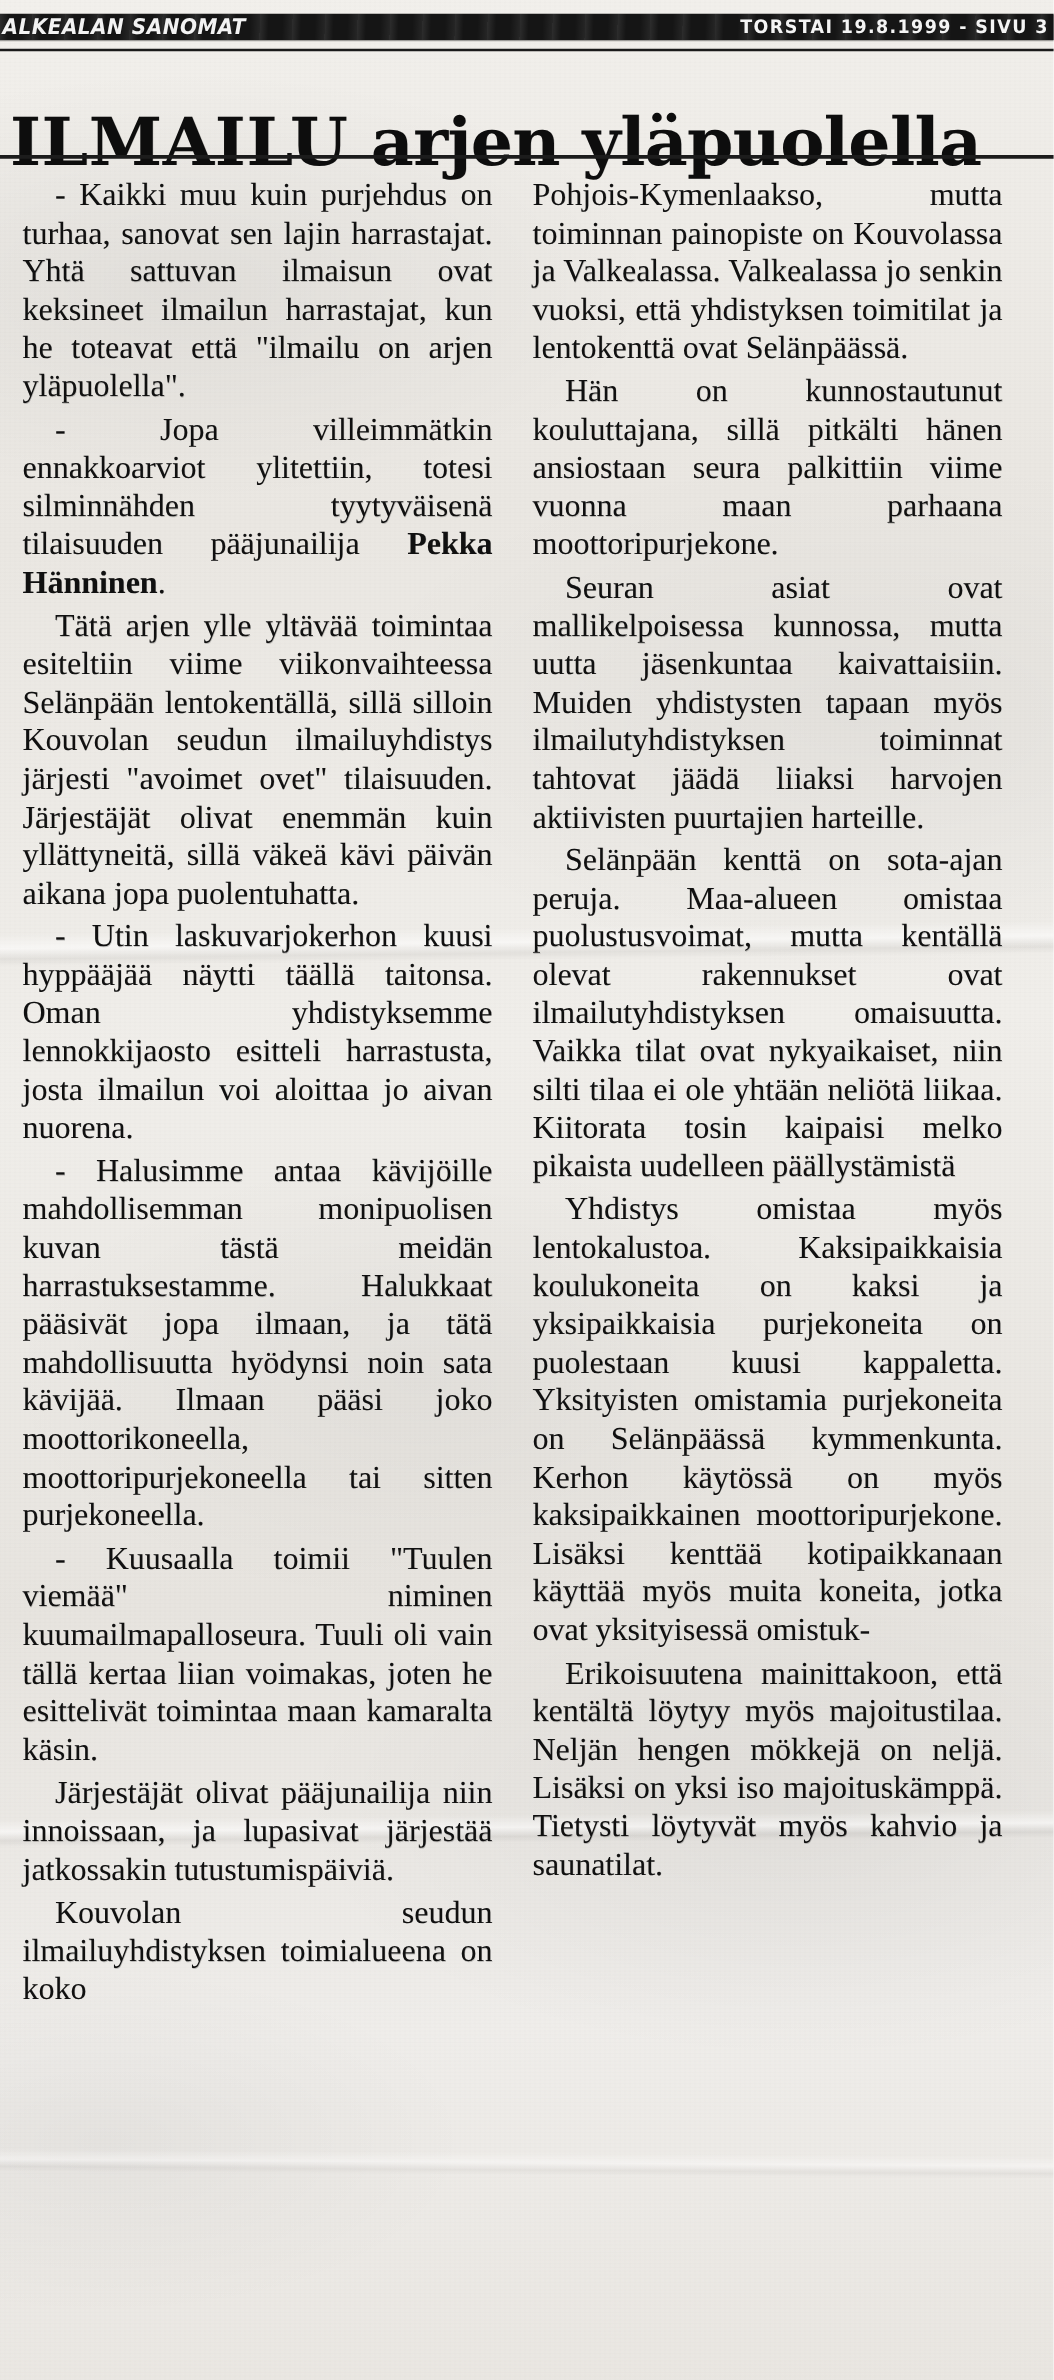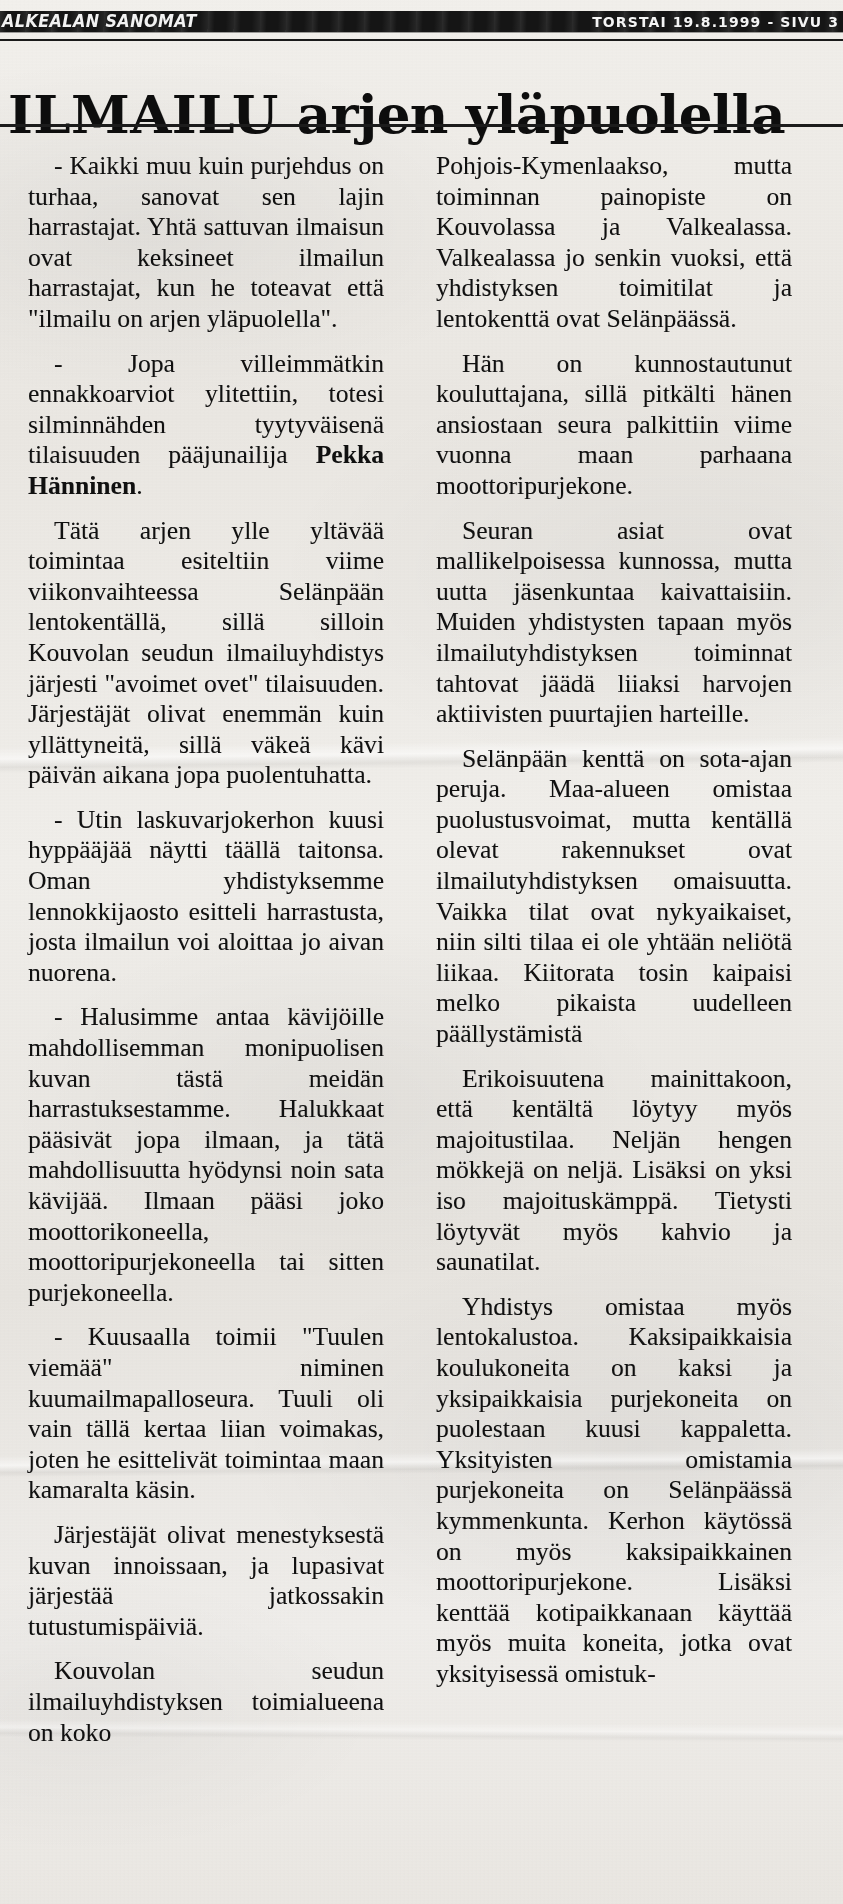--- a/index.html
+++ b/index.html
@@ -143,21 +143,21 @@
   .col {
     width: 384px;
     font-size: 25.6px;
     line-height: 30.6px;
     text-align: justify;
     text-justify: inter-word;
     color: #101010;
     hyphens: manual;
   }
   .col p {
-    margin: 14px;
+    margin: 4px;
     text-indent: 26px;
   }
   .col p.cont { text-indent: 0; }
   .col p:last-child { text-align: justify; }
   .nowrap-name { font-weight: bold; }
 
   
   .col, .headline, .masthead-name, .masthead-date {
     text-shadow: 0.4px 0.2px 0 rgba(0,0,0,0.20);
   }
@@ -188,27 +188,27 @@
 
   <div class="columns">
 
     <div class="col">
       <p>- Kaikki muu kuin purjehdus on turhaa, sanovat sen lajin harrastajat. Yhtä sattuvan ilmaisun ovat keksineet ilmailun harrastajat, kun he toteavat että "ilmailu on arjen yläpuolella".</p>
       <p><span>- Jopa villeimmätkin ennakkoarviot ylitettiin, totesi silminnähden tyytyväisenä tilaisuuden pääjunailija </span><span class="nowrap-name">Pekka Hänninen</span><span>.</span></p>
       <p>Tätä arjen ylle yltävää toimintaa esiteltiin viime viikonvaihteessa Selänpään lentokentällä, sillä silloin Kouvolan seudun ilmailuyhdistys järjesti "avoimet ovet" tilaisuuden. Järjestäjät olivat enemmän kuin yllättyneitä, sillä väkeä kävi päivän aikana jopa puolentuhatta.</p>
       <p>- Utin laskuvarjokerhon kuusi hyppääjää näytti täällä taitonsa. Oman yhdistyksemme lennokkijaosto esitteli harrastusta, josta ilmailun voi aloittaa jo aivan nuorena.</p>
       <p>- Halusimme antaa kävijöille mahdollisemman monipuolisen kuvan tästä meidän harrastuksestamme. Halukkaat pääsivät jopa ilmaan, ja tätä mahdollisuutta hyödynsi noin sata kävijää. Ilmaan pääsi joko moottorikoneella, moottoripurjekoneella tai sitten purjekoneella.</p>
       <p>- Kuusaalla toimii "Tuulen viemää" niminen kuumailmapalloseura. Tuuli oli vain tällä kertaa liian voimakas, joten he esittelivät toimintaa maan kamaralta käsin.</p>
-      <p>Järjestäjät olivat menestyksestä kuvan innoissaan, ja lupasivat järjestää jatkossakin tutustumispäiviä.</p>
+      <p>Järjestäjät olivat pääjunailija niin innoissaan, ja lupasivat järjestää jatkossakin tutustumispäiviä.</p>
       <p>Kouvolan seudun ilmailuyhdistyksen toimialueena on koko</p>
     </div>
 
     <div class="col">
       <p class="cont">Pohjois-Kymenlaakso, mutta toiminnan painopiste on Kouvolassa ja Valkealassa. Valkealassa jo senkin vuoksi, että yhdistyksen toimitilat ja lentokenttä ovat Selänpäässä.</p>
       <p>Hän on kunnostautunut kouluttajana, sillä pitkälti hänen ansiostaan seura palkittiin viime vuonna maan parhaana moottoripurjekone.</p>
       <p>Seuran asiat ovat mallikelpoisessa kunnossa, mutta uutta jäsenkuntaa kaivattaisiin. Muiden yhdistysten tapaan myös ilmailutyhdistyksen toiminnat tahtovat jäädä liiaksi harvojen aktiivisten puurtajien harteille.</p>
       <p>Selänpään kenttä on sota-ajan peruja. Maa-alueen omistaa puolustusvoimat, mutta kentällä olevat rakennukset ovat ilmailutyhdistyksen omaisuutta. Vaikka tilat ovat nykyaikaiset, niin silti tilaa ei ole yhtään neliötä liikaa. Kiitorata tosin kaipaisi melko pikaista uudelleen päällystämistä</p>
+      <p>Yhdistys omistaa myös lentokalustoa. Kaksipaikkaisia koulukoneita on kaksi ja yksipaikkaisia purjekoneita on puolestaan kuusi kappaletta. Yksityisten omistamia purjekoneita on Selänpäässä kymmenkunta. Kerhon käytössä on myös kaksipaikkainen moottoripurjekone. Lisäksi kenttää kotipaikkanaan käyttää myös muita koneita, jotka ovat yksityisessä omistuk-</p>
       <p>Erikoisuutena mainittakoon, että kentältä löytyy myös majoitustilaa. Neljän hengen mökkejä on neljä. Lisäksi on yksi iso majoituskämppä. Tietysti löytyvät myös kahvio ja saunatilat.</p>
-      <p>Yhdistys omistaa myös lentokalustoa. Kaksipaikkaisia koulukoneita on kaksi ja yksipaikkaisia purjekoneita on puolestaan kuusi kappaletta. Yksityisten omistamia purjekoneita on Selänpäässä kymmenkunta. Kerhon käytössä on myös kaksipaikkainen moottoripurjekone. Lisäksi kenttää kotipaikkanaan käyttää myös muita koneita, jotka ovat yksityisessä omistuk-</p>
     </div>
 
   </div>
 </div>
 
 </body></html>

